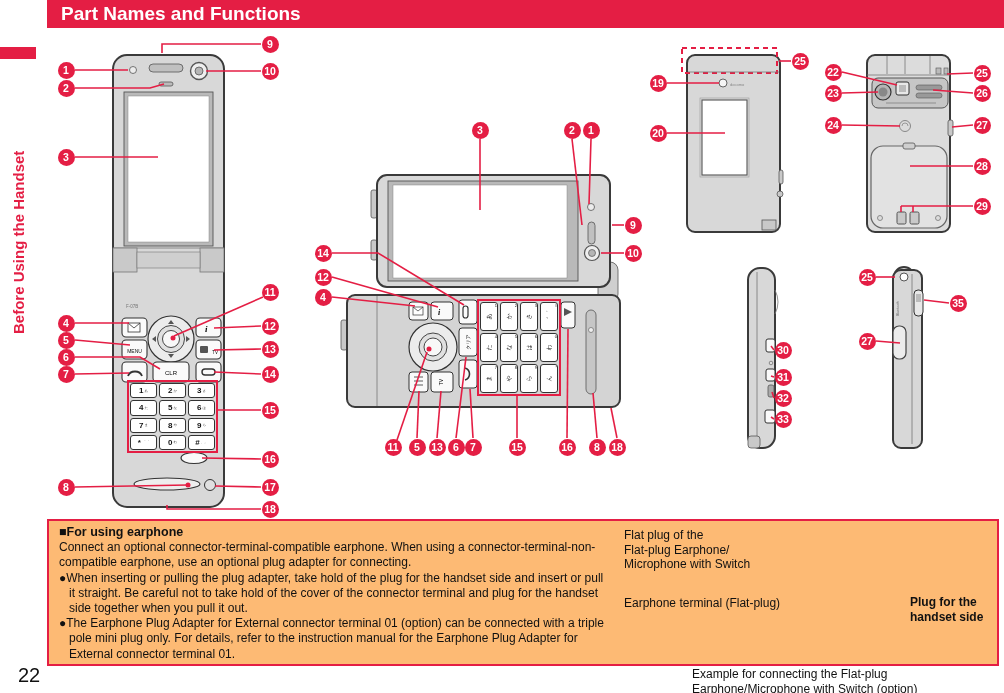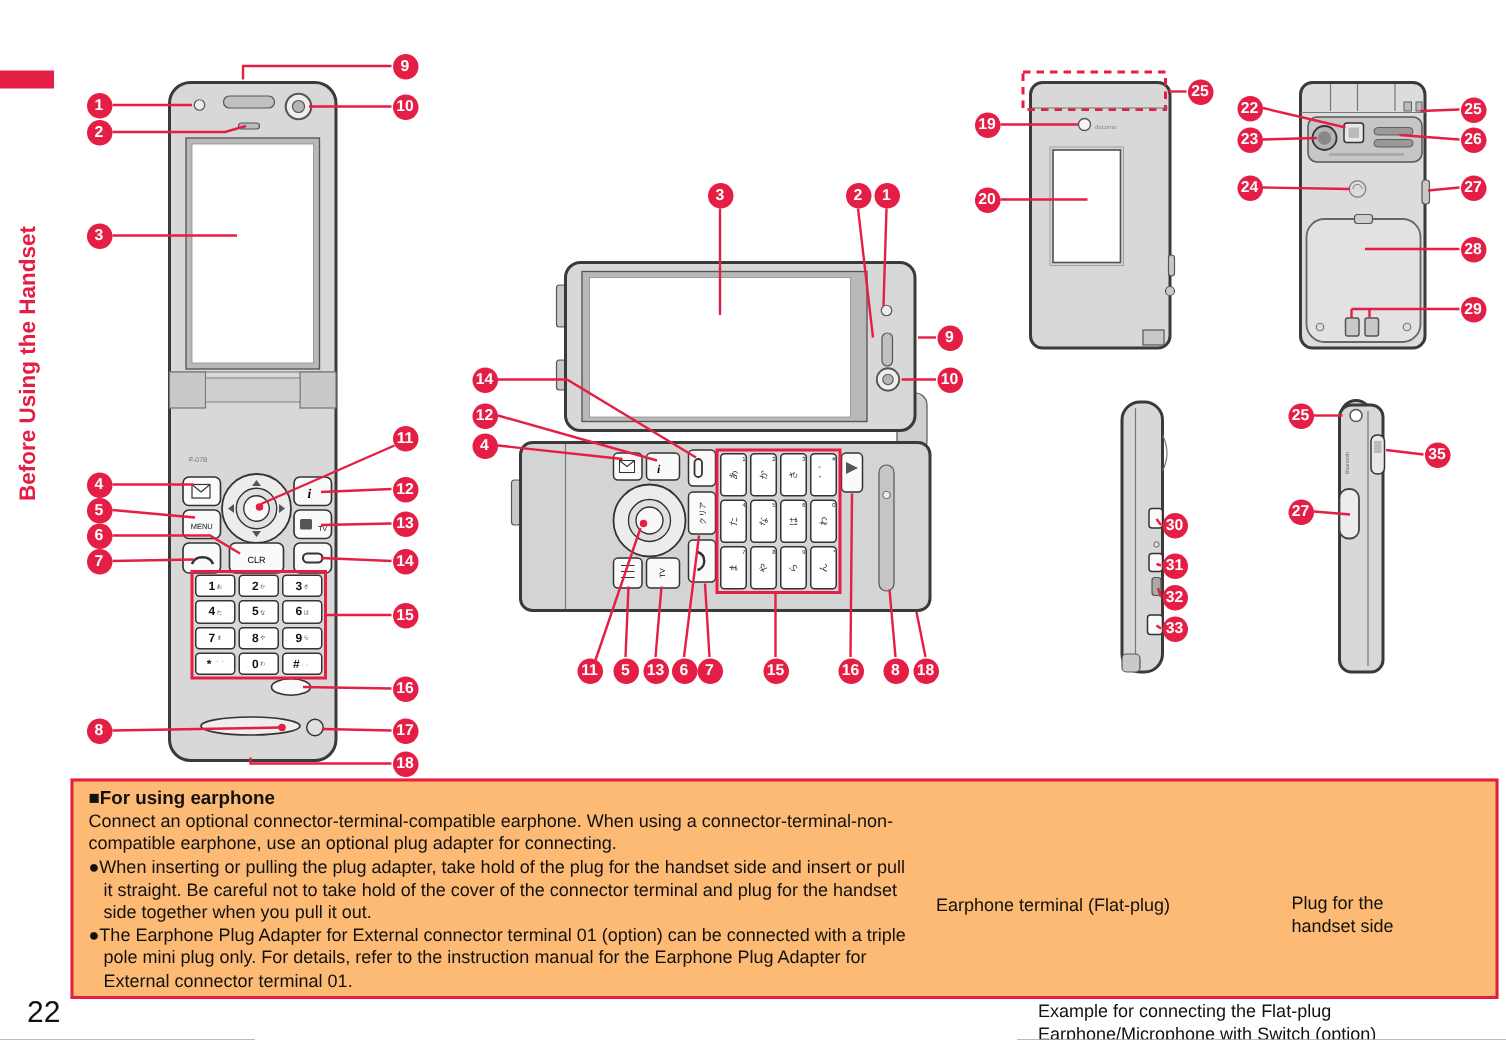--- a/index.html
+++ b/index.html
@@ -39,28 +39,29 @@
         padding-left:10px;text-indent:-10px;z-index:3;}
   
   .ebox{position:absolute;left:47px;top:519px;width:948px;height:143px;border:2px solid var(--red);
         background:#fdba74;z-index:2;}
   .eb-text{position:absolute;left:10px;top:4px;width:552px;font-size:12px;line-height:15.2px;}
   .eb-title{font-weight:bold;font-size:12.5px;}
   .eb-item{padding-left:10px;text-indent:-10px;}
   .elabel{position:absolute;font-size:12px;line-height:14.5px;white-space:pre-line;z-index:3;}
   #lbl-flatplug{left:575px;top:7px;width:150px;}
   #lbl-terminal{left:575px;top:75px;}
-  #lbl-plug{left:812px;top:74px;width:95px;}
+  #lbl-plug{left:861px;top:74px;width:95px;font-weight:bold;}
   #lbl-caption{left:643px;top:110px;width:300px;margin-top:36px;}
 </style>
 </head>
 <body>
 
 <div class="page" style="--red:#e41e44;">
 
+  <div class="hdr">Part Names and Functions</div>
   <div class="side-block"></div>
   <div class="side-tab">Before Using the Handset</div>
   <div class="pageno">22</div>
 
   <svg id="art" width="1004" height="693" viewBox="0 0 1004 693" xmlns="http://www.w3.org/2000/svg">
 
     <g>
       <rect x="113" y="55" width="111" height="452" rx="14" fill="#d8d8d8" stroke="#3a3a3a" stroke-width="2"></rect>
       <rect x="149" y="64" width="34" height="8" rx="4" fill="#c0c0c0" stroke="#555" stroke-width="0.8"></rect>
       <circle cx="133" cy="70" r="3.5" fill="#ececec" stroke="#555" stroke-width="0.8"></circle>
@@ -455,20 +456,23 @@
     </div>
 
 
   <div class="ebox">
     <div class="eb-text">
       <div class="eb-title">■For using earphone</div>
       <div>Connect an optional connector-terminal-compatible earphone. When using a connector-terminal-non-compatible earphone, use an optional plug adapter for connecting.</div>
       <div class="eb-item">●When inserting or pulling the plug adapter, take hold of the plug for the handset side and insert or pull it straight. Be careful not to take hold of the cover of the connector terminal and plug for the handset side together when you pull it out.</div>
       <div class="eb-item">●The Earphone Plug Adapter for External connector terminal 01 (option) can be connected with a triple pole mini plug only. For details, refer to the instruction manual for the Earphone Plug Adapter for External connector terminal 01.</div>
     </div>
+    <div class="elabel" id="lbl-flatplug">Flat plug of the
+Flat-plug Earphone/
+Microphone with Switch</div>
     <div class="elabel" id="lbl-terminal">Earphone terminal (Flat-plug)</div>
     <div class="elabel" id="lbl-plug">Plug for the
 handset side</div>
     <div class="elabel" id="lbl-caption">Example for connecting the Flat-plug
 Earphone/Microphone with Switch (option)</div>
   </div>
 
 </div>
 
 </body></html>

